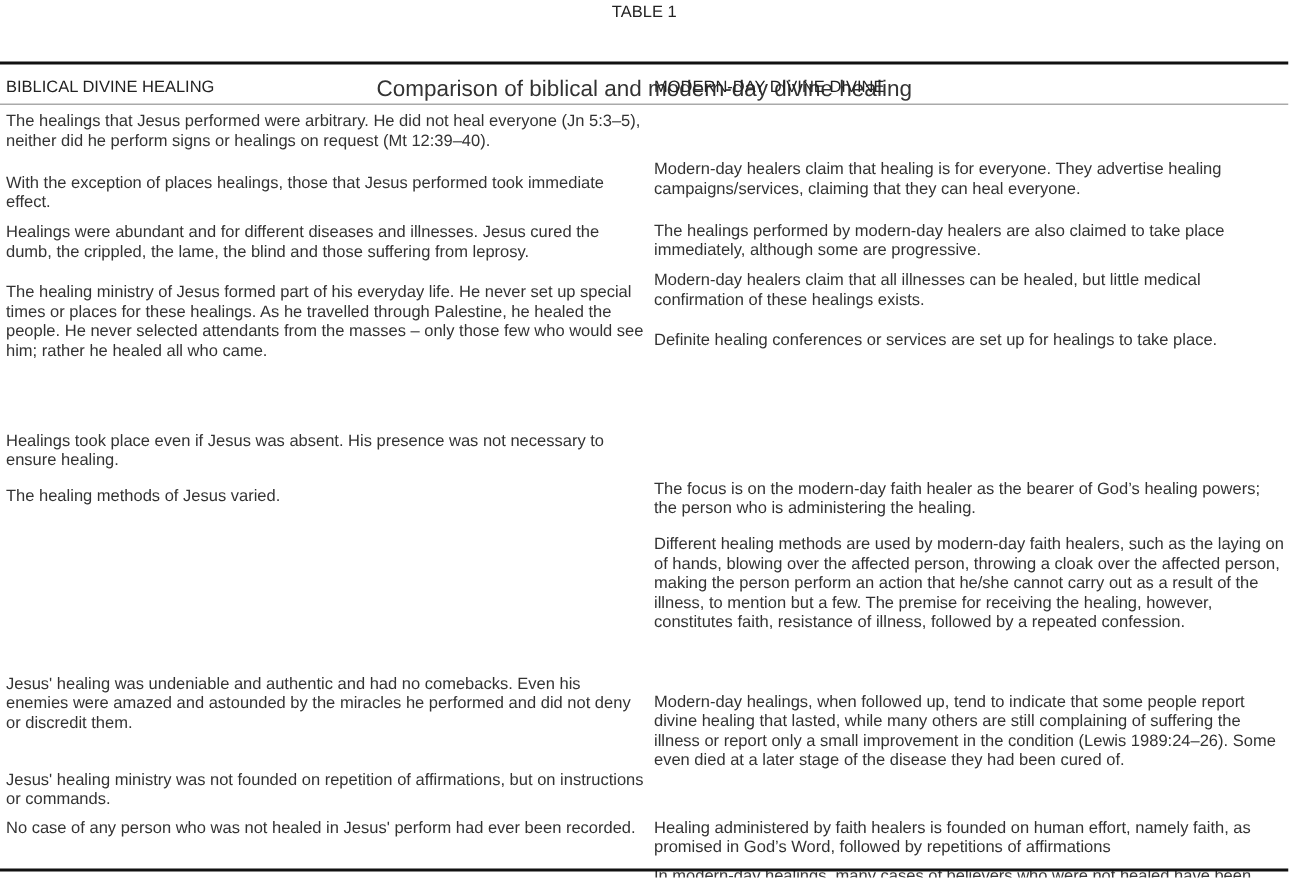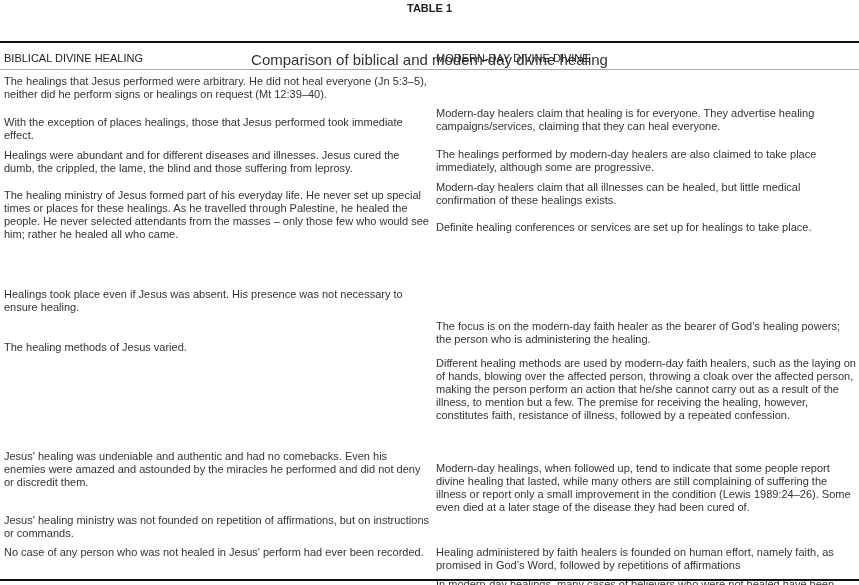--- a/index.html
+++ b/index.html
@@ -2,21 +2,21 @@
 <html><head>
 <meta charset="utf-8">
 <style>
   html, body { margin: 0; padding: 0; background: #ffffff; }
   body {
     width: 859px; height: 585px; position: relative; overflow: hidden;
     font-family: "Liberation Sans", sans-serif; color: #222222;
   }
   .tbl-title {
     position: absolute; left: 0; top: 2px; width: 859px; text-align: center;
-    font-weight: bold; font-size: 11px; color: #222;
+    font-weight: normal; font-size: 11px; color: #222;
   }
   .tbl-caption {
     position: absolute; left: 0; top: 19px; width: 859px; text-align: center;
     font-size: 15px; color: #333; margin-top: 32px;
   }
   .rule-top {
     position: absolute; left: 0; top: 41px; width: 859px; height: 2px; background: #111;
   }
   .head {
     position: absolute; top: 52px; font-weight: normal; font-size: 11px; color: #222;
@@ -52,21 +52,21 @@
 
 <div class="cell left" style="top:149px">Healings were abundant and for different diseases and illnesses. Jesus cured the dumb, the crippled, the lame, the blind and those suffering from leprosy.</div>
 <div class="cell right" style="top:149px">Modern-day healers claim that all illnesses can be healed, but little medical confirmation of these healings exists.</div>
 
 <div class="cell left" style="top:189px">The healing ministry of Jesus formed part of his everyday life. He never set up special times or places for these healings. As he travelled through Palestine, he healed the people. He never selected attendants from the masses – only those few who would see him; rather he healed all who came.</div>
 <div class="cell right" style="top:189px">Definite healing conferences or services are set up for healings to take place.</div>
 
 <div class="cell left" style="top:288px">Healings took place even if Jesus was absent. His presence was not necessary to ensure healing.</div>
 <div class="cell right" style="top:288px">The focus is on the modern-day faith healer as the bearer of God’s healing powers; the person who is administering the healing.</div>
 
-<div class="cell left" style="top:341px">The healing methods of Jesus varied.</div>
+<div class="cell left" style="top:325px">The healing methods of Jesus varied.</div>
 <div class="cell right" style="top:325px">Different healing methods are used by modern-day faith healers, such as the laying on of hands, blowing over the affected person, throwing a cloak over the affected person, making the person perform an action that he/she cannot carry out as a result of the illness, to mention but a few. The premise for receiving the healing, however, constitutes faith, resistance of illness, followed by a repeated confession.</div>
 
 <div class="cell left" style="top:450px">Jesus' healing was undeniable and authentic and had no comebacks. Even his enemies were amazed and astounded by the miracles he performed and did not deny or discredit them.</div>
 <div class="cell right" style="top:430px">Modern-day healings, when followed up, tend to indicate that some people report divine healing that lasted, while many others are still complaining of suffering the illness or report only a small improvement in the condition (Lewis 1989:24–26). Some even died at a later stage of the disease they had been cured of.</div>
 
 <div class="cell left" style="top:514px">Jesus' healing ministry was not founded on repetition of affirmations, but on instructions or commands.</div>
 <div class="cell right" style="top:514px">Healing administered by faith healers is founded on human effort, namely faith, as promised in God’s Word, followed by repetitions of affirmations</div>
 
 <div class="cell left" style="top:546px">No case of any person who was not healed in Jesus' perform had ever been recorded.</div>
 <div class="cell right" style="top:546px">In modern-day healings, many cases of believers who were not healed have been recorded.</div>

